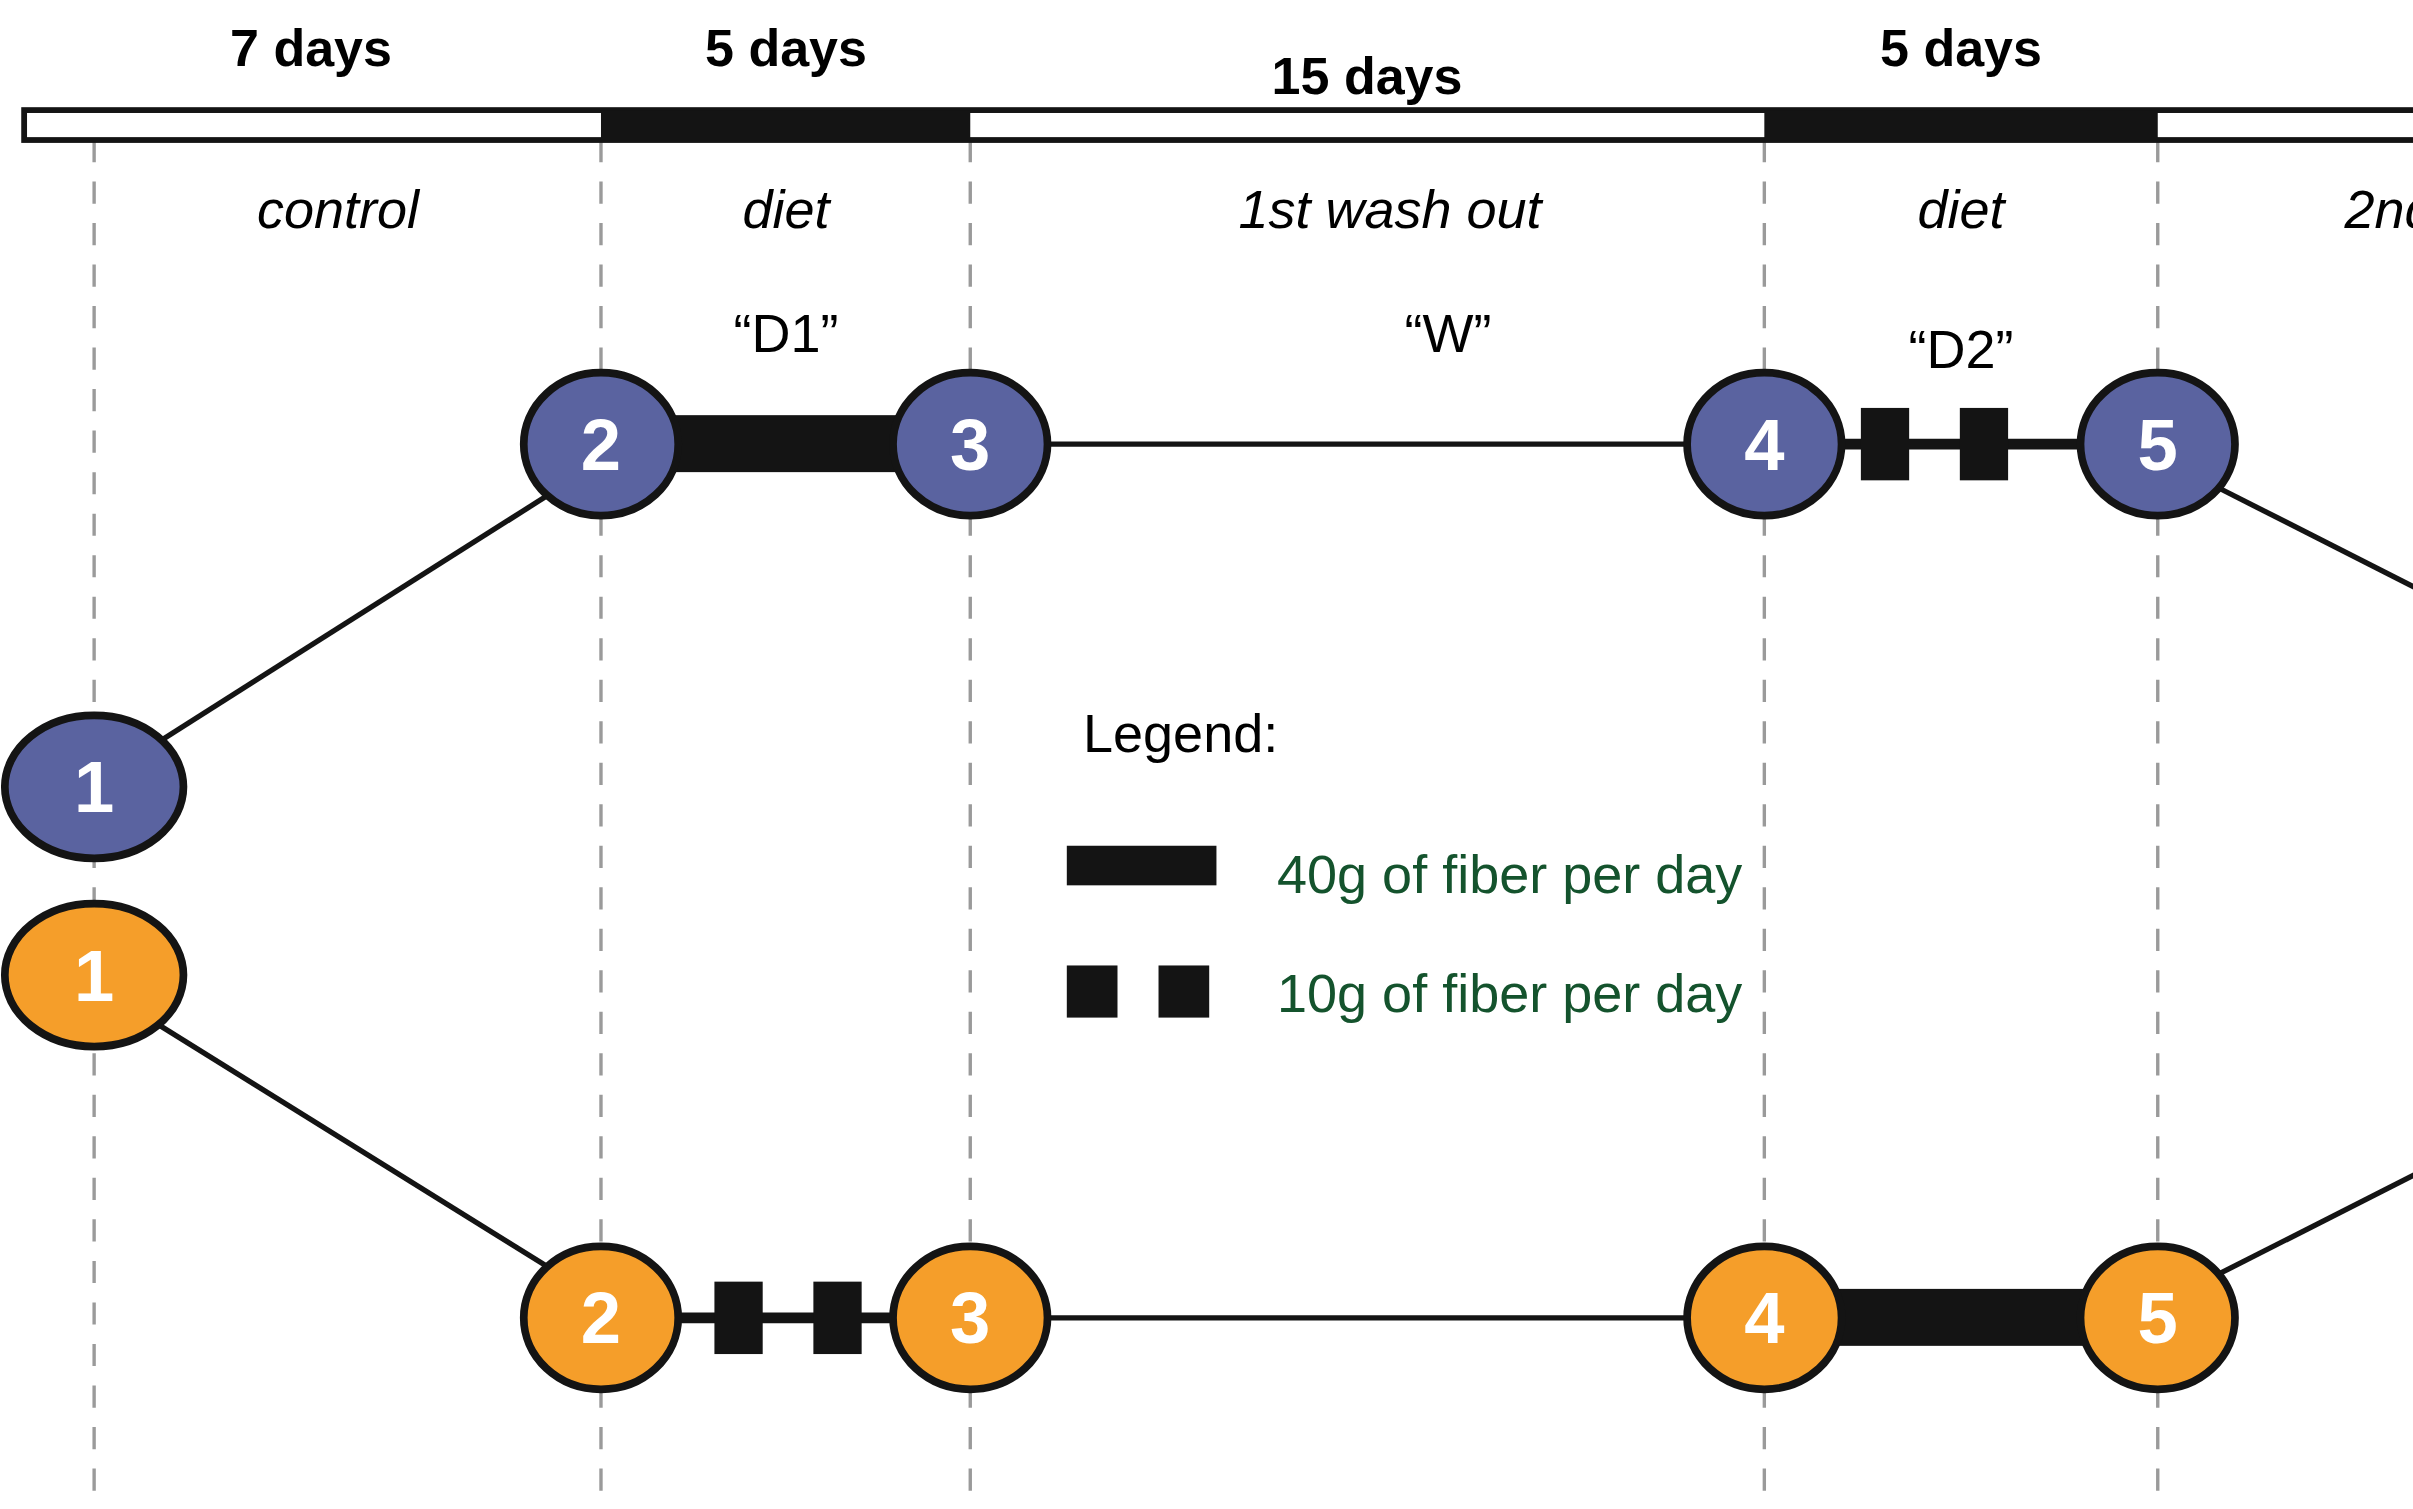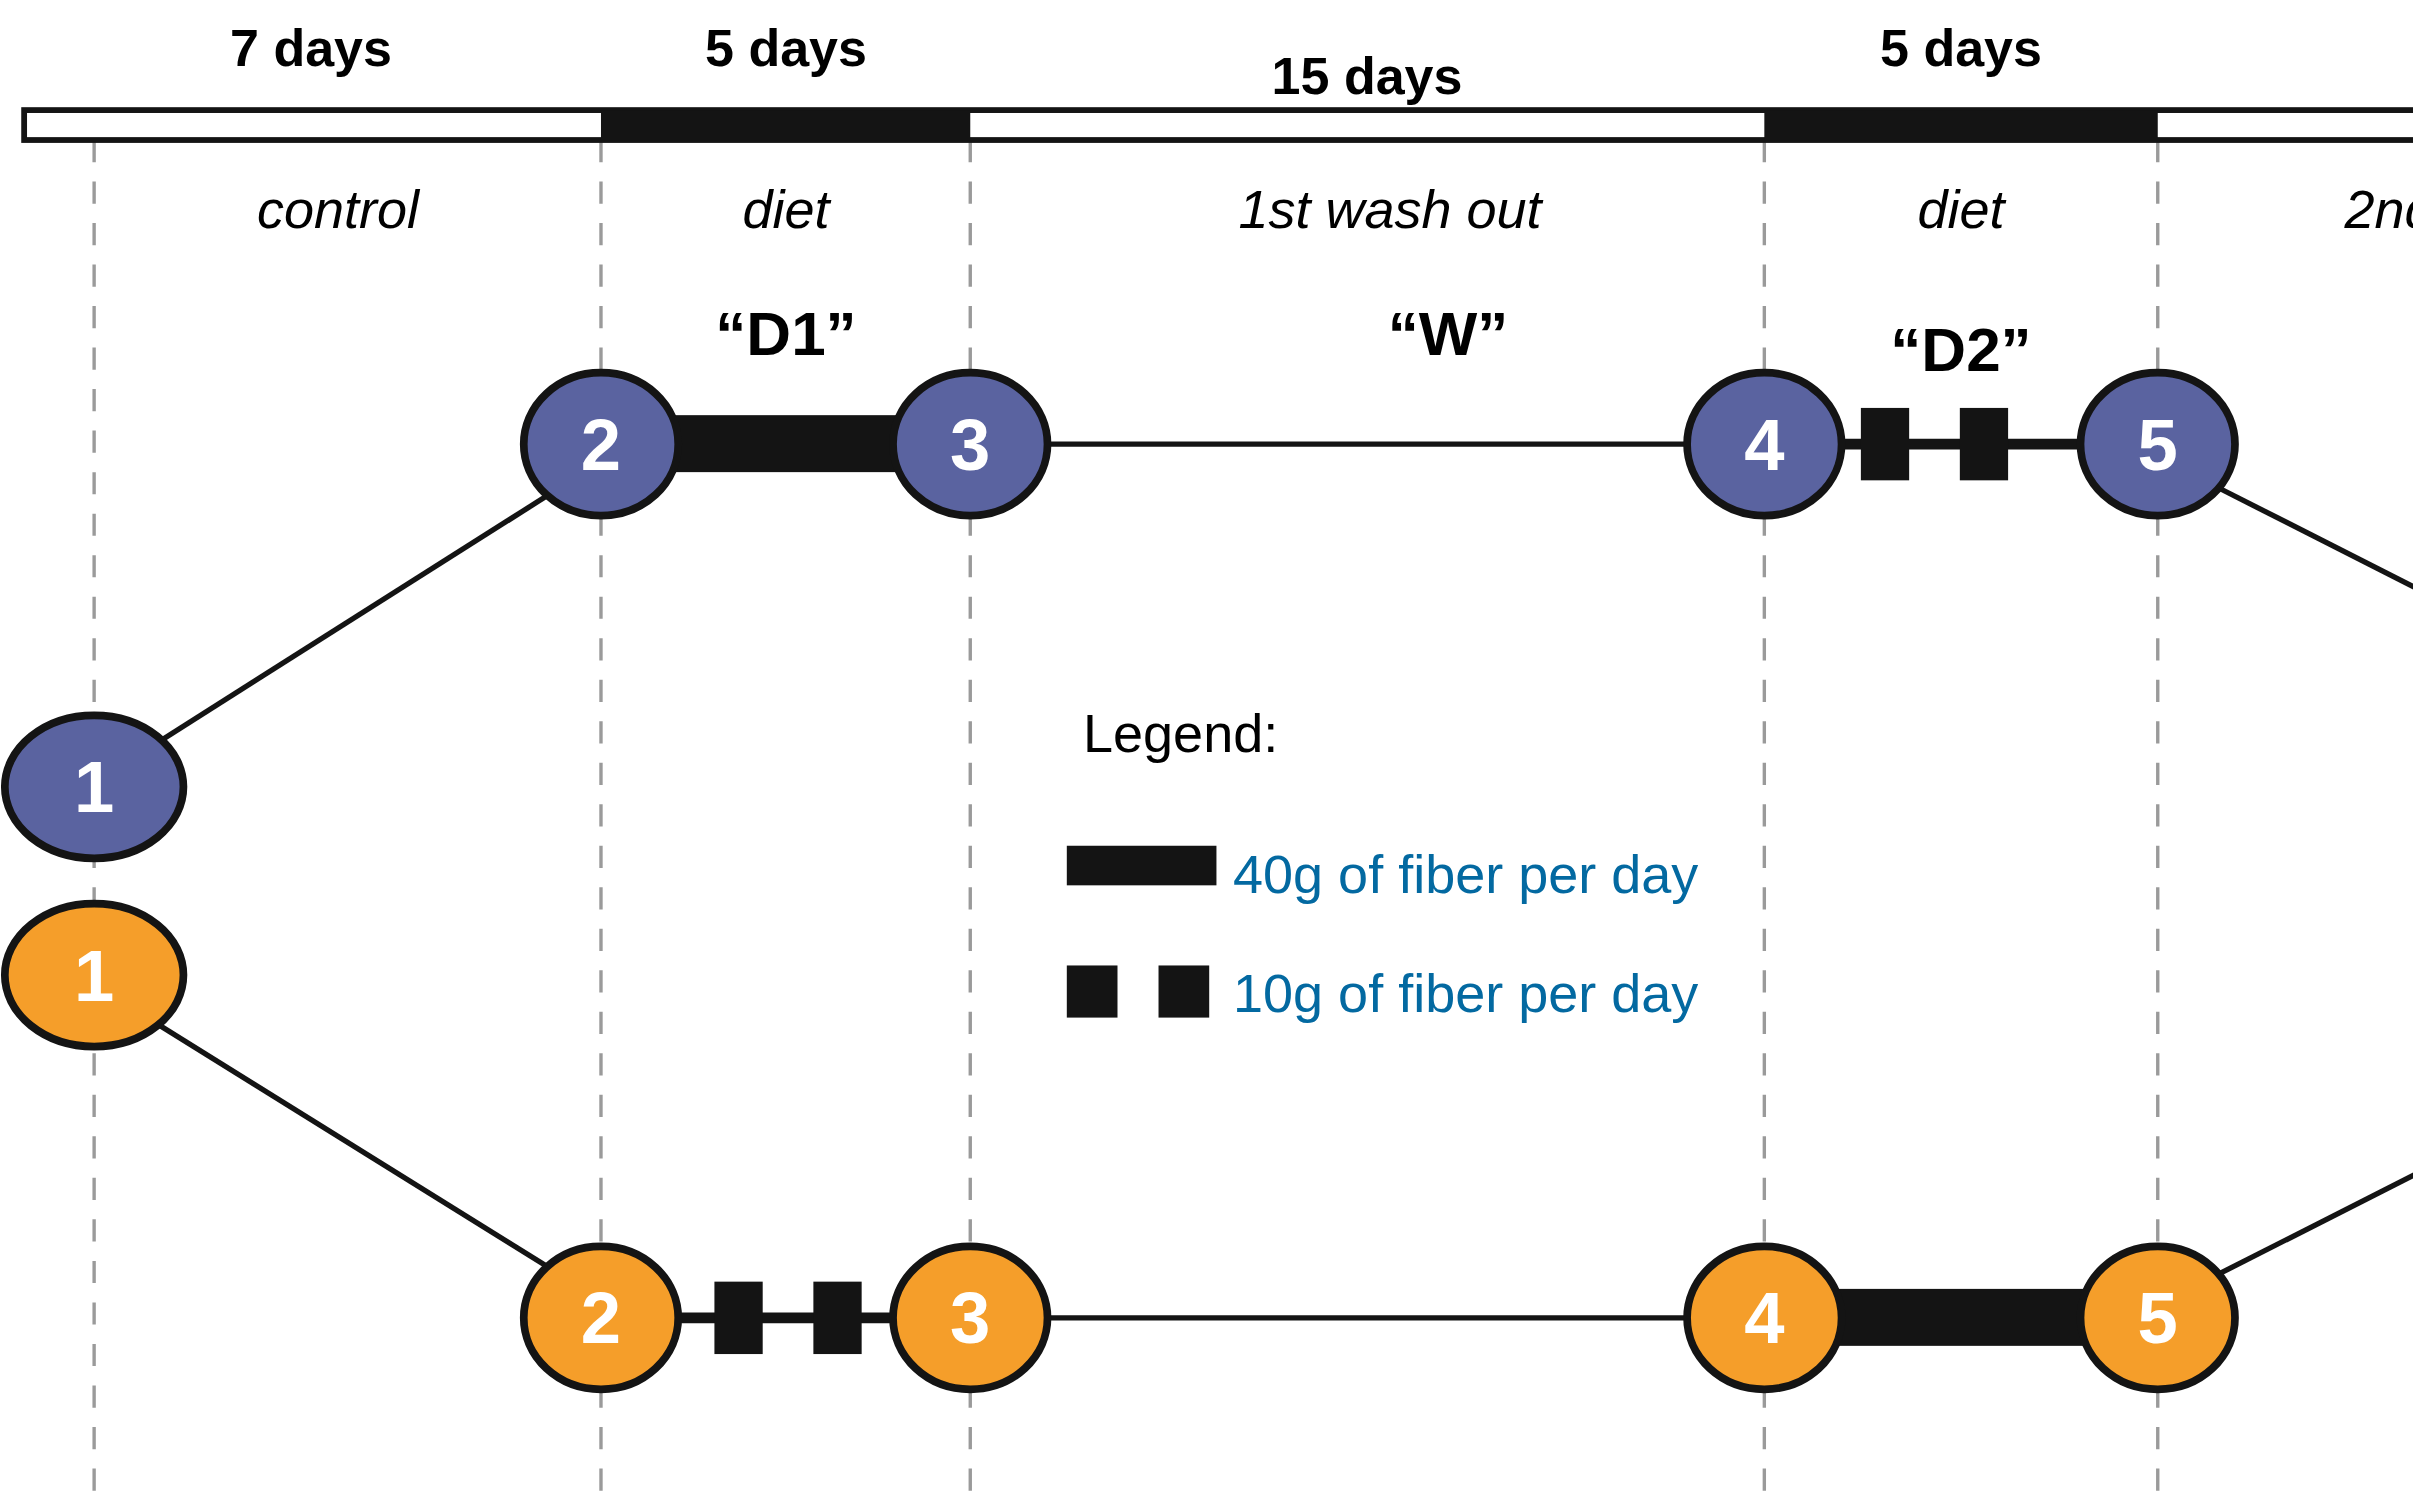--- a/index.html
+++ b/index.html
@@ -2,24 +2,24 @@
 <html style="font-size:7.7px"><head>
 <meta charset="utf-8">
 <style>
   html,body{margin:0;padding:0;background:#fff;}
   body{font-family:"Liberation Sans",sans-serif;}
   #stage{position:relative;width:2877px;height:1510px;background:#fff;overflow:hidden;}
   #stage svg{position:absolute;top:0;left:0;width:2877px;height:1510px;}
   .hdr{position:absolute;transform:translate(-50%,-50%);white-space:nowrap;color:#000;}
   .days-label{font-size:52px;font-weight:bold;}
   .phase-label{font-size:54px;font-style:italic;}
-  .phase-code{font-size:62px;font-weight:bold;}
+  .phase-code{font-size:54px;}
   .node-num{font-size:150px;font-weight:bold;fill:#ffffff;}
   .legend-title{position:absolute;font-size:54px;color:#000;white-space:nowrap;}
-  .legend-text{position:absolute;font-size:54px;color:#0369a1;white-space:nowrap;transform:translateY(-50%);}
+  .legend-text{position:absolute;font-size:54px;color:#14532d;white-space:nowrap;transform:translateY(-50%);margin-left:44px;}
 </style>
 </head>
 <body>
 
 <div id="stage">
 
   <div class="hdr days-label" style="left:311px;  top:48px;">7 days</div>
   <div class="hdr days-label" style="left:786px; top:48px;">5 days</div>
   <div class="hdr days-label" style="left:1367px; top:48px;margin-top:28px;">15 days</div>
   <div class="hdr days-label" style="left:1961px; top:48px;">5 days</div>

